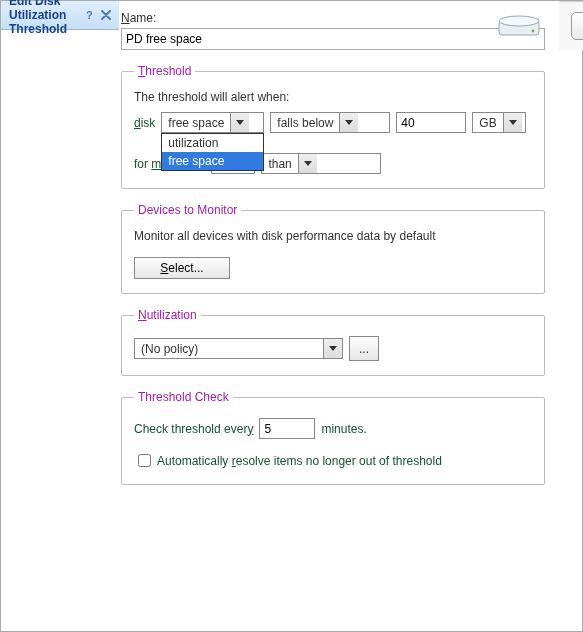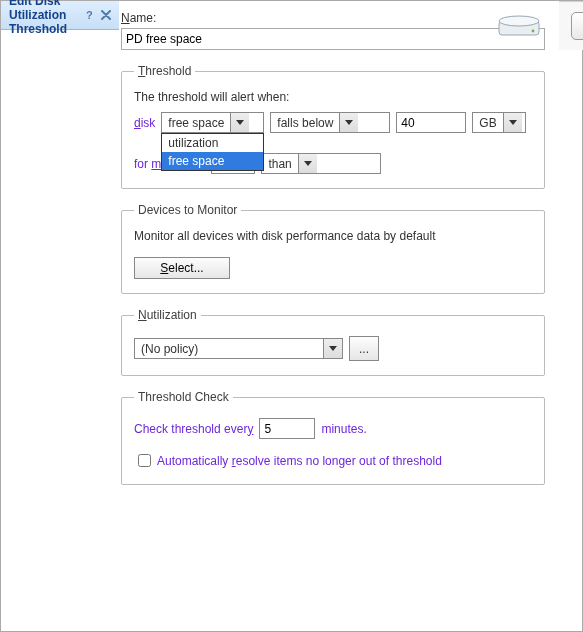--- a/index.html
+++ b/index.html
@@ -7,25 +7,25 @@
 .titlebar{height:28px;background:linear-gradient(#dfeefd,#c7dff6);border-bottom:1px solid #9cb8d6;display:flex;align-items:center;padding:0 8px;color:#15428b;font-weight:bold;font-size:12px}
 .titlebar .spacer{flex:1}
 .titlebar .tb-icon{width:16px;height:16px;margin-left:6px;display:inline-flex;align-items:center;justify-content:center;color:#4f7cb0;cursor:pointer}
 .content{flex:1;padding:10px 14px 8px 2px;position:relative;box-sizing:border-box}
 .name-row{margin-bottom:6px}
 .name-row label{display:block;margin-bottom:3px}
 .name-row label .ul{text-decoration:underline}
 .name-input{width:424px;height:22px;box-sizing:border-box;border:1px solid #aaa;padding:2px 4px;font-size:12px;font-family:inherit}
 .disk-icon{position:absolute;top:12px;right:18px;width:44px;height:28px}
 fieldset{border:1px solid #bbb;border-radius:2px;margin:14px 0 0 0;padding:10px 12px 14px 12px}
-legend{padding:0 4px;color:#404040}
+legend{padding:0 4px;color:#a21caf}
 legend .ul{text-decoration:underline}
 .row{display:flex;align-items:center;flex-wrap:nowrap;margin-top:8px}
 .row > *{margin-right:6px}
-.lbl{color:#6d28d9}
+.lbl{color:#14532d}
 .lbl .ul{text-decoration:underline}
 .select{display:inline-flex;align-items:center;border:1px solid #888;height:21px;background:#fff;box-sizing:border-box}
 .select .sel-val{padding:0 6px;height:100%;display:flex;align-items:center;min-width:0}
 .select .sel-btn{width:18px;height:100%;border-left:1px solid #888;background:linear-gradient(#eee,#ddd);display:flex;align-items:center;justify-content:center}
 .sel-btn svg{display:block}
 .txt-in{height:21px;box-sizing:border-box;border:1px solid #888;padding:0 4px;font-size:12px;font-family:inherit}
 .metric-wrap{position:relative;display:inline-block}
 .dropdown{position:absolute;top:21px;left:0;border:1px solid #333;background:#fff;z-index:10;box-sizing:border-box}
 .dropdown .opt{padding:2px 6px;cursor:default;white-space:nowrap}
 .dropdown .opt.sel{background:#2f7be0;color:#fff}

